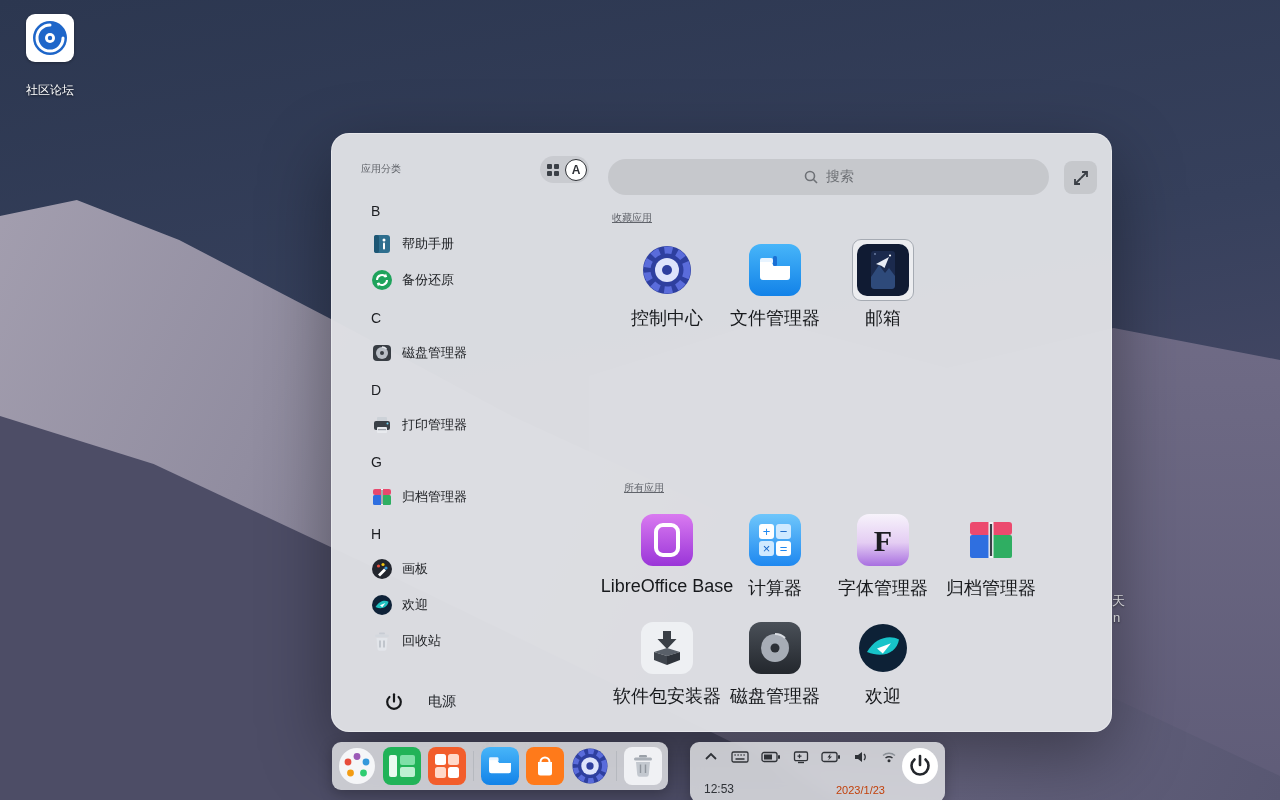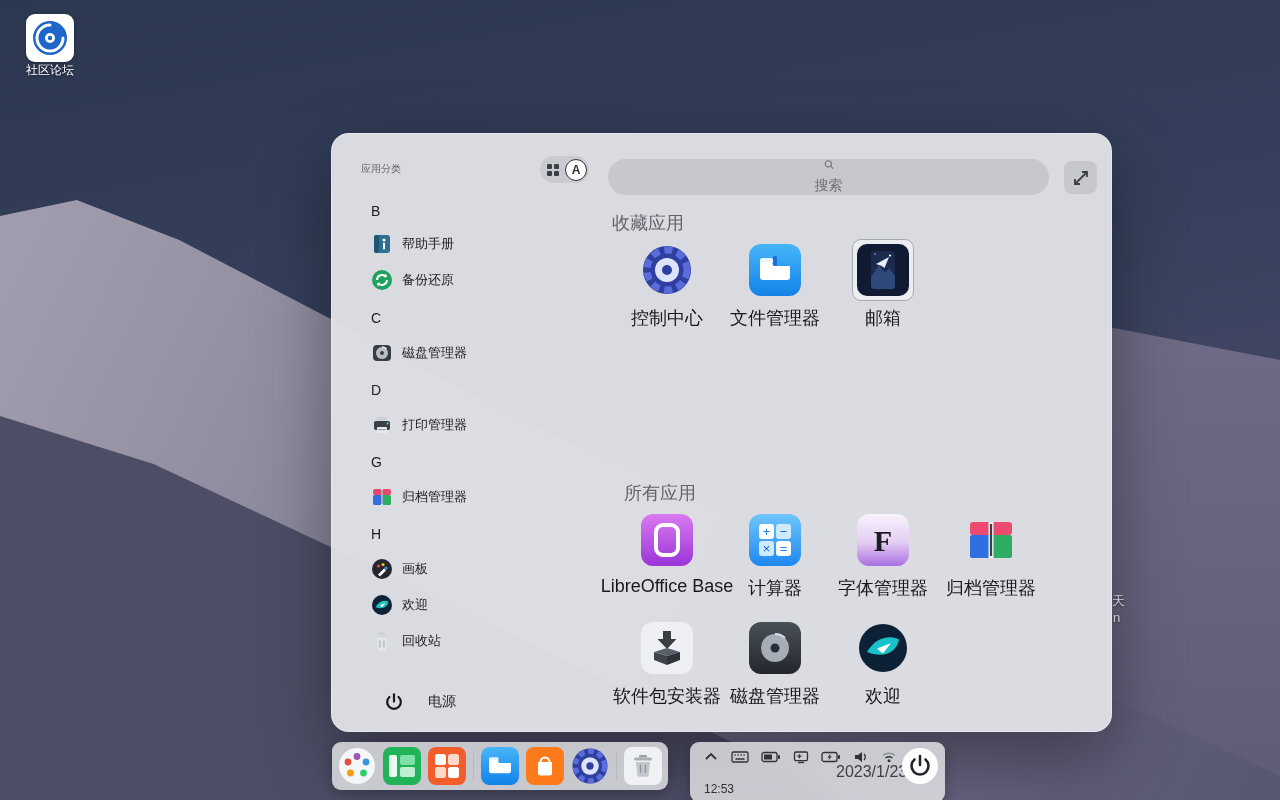--- a/index.html
+++ b/index.html
@@ -20,49 +20,49 @@
     clip-path:polygon(0 27%,6% 25%,14% 30%,26% 40%,40% 52%,55% 63%,72% 76%,88% 88%,100% 97%,100% 100%,0 100%);}
   .ridge-fore{position:absolute;inset:0;z-index:3;background:#4d4d66;
     clip-path:polygon(0 52%,12% 58%,28% 70%,46% 84%,60% 95%,66% 100%,0 100%);}
 
   .wall-frag{position:absolute;z-index:4;color:#f2f3f6;font-size:13px;text-shadow:0 1px 2px rgba(0,0,0,.5);}
 
   
   .shortcut{position:absolute;left:22px;top:14px;width:56px;z-index:5;text-align:center;cursor:default;}
   .shortcut .plate{width:48px;height:48px;margin:0 auto;background:#fff;border-radius:9px;
     display:flex;align-items:center;justify-content:center;box-shadow:0 1px 3px rgba(0,0,0,.3);}
-  .shortcut .lbl{margin-top:0;font-size:12px;color:#fff;text-shadow:0 1px 3px rgba(0,0,0,.65);}
+  .shortcut .lbl{margin-top:20px;font-size:12px;color:#fff;text-shadow:0 1px 3px rgba(0,0,0,.65);}
 
   
   .launcher{position:absolute;left:331px;top:133px;width:779px;height:597px;z-index:10;
     background:rgba(223,224,228,.97);border-radius:18px;
     box-shadow:0 24px 70px rgba(0,0,0,.38);border:1px solid rgba(255,255,255,.35);}
 
   .sidebar-title{position:absolute;left:29px;top:28px;font-size:10px;color:#5f6268;}
 
   .view-toggle{position:absolute;left:208px;top:22px;width:49px;height:27px;border-radius:14px;
     background:#c9cbd0;display:flex;align-items:center;padding:0 2px;gap:1px;box-sizing:border-box;}
   .tg-btn{width:22px;height:22px;border-radius:50%;display:flex;align-items:center;justify-content:center;}
   .tg-alpha{background:#fff;border:1.6px solid #2f3237;font-size:12px;font-weight:bold;color:#2f3237;box-sizing:border-box;}
 
   .search-bar{position:absolute;left:276px;top:25px;width:441px;height:36px;border-radius:18px;
     background:#c6c8cc;display:flex;align-items:center;justify-content:center;gap:7px;
-    color:#6e7176;font-size:14px;flex-direction:column;}
+    color:#6e7176;font-size:14px;}
 
   .expand-btn{position:absolute;left:732px;top:27px;width:33px;height:33px;border-radius:8px;
     background:#c6c8cc;display:flex;align-items:center;justify-content:center;}
 
   .side-letter{position:absolute;left:39px;font-size:14px;color:#1c1e22;}
   .side-item{position:absolute;left:39px;display:flex;align-items:center;gap:9px;height:24px;cursor:default;}
   .side-item .lbl{font-size:13px;color:#1c1e22;white-space:nowrap;}
 
   .footer-btn{position:absolute;display:flex;align-items:center;gap:24px;height:24px;cursor:default;}
   .footer-btn .lbl{font-size:14px;color:#23262b;}
 
-  .sec-title{position:absolute;font-size:18px;color:#61646b;}
+  .sec-title{position:absolute;font-size:10px;color:#61646b;text-decoration:underline;}
 
   .app-cell{position:absolute;width:108px;display:flex;flex-direction:column;align-items:center;gap:10px;cursor:default;}
   .app-cell .lbl{font-size:18px;color:#17191c;white-space:nowrap;}
   .sel-box{padding:4px;margin:-5px;border:1px solid #a6abb3;border-radius:9px;background:rgba(252,252,253,.55);}
 
   .i16{width:16px;height:16px;display:block;}
   .i18{width:18px;height:18px;display:block;}
   .i20{width:20px;height:20px;display:block;}
   .i22{width:22px;height:22px;display:block;}
   .i38{width:38px;height:38px;display:block;}
@@ -72,21 +72,21 @@
   .dock{position:absolute;left:332px;top:742px;width:336px;height:48px;z-index:10;border-radius:9px;
     background:rgba(229,230,233,.82);backdrop-filter:blur(8px);
     display:flex;align-items:center;justify-content:space-between;padding:0 6px;box-sizing:border-box;
     box-shadow:0 4px 14px rgba(0,0,0,.25);}
   .dock-divider{width:1px;height:30px;background:#b6b9bf;}
 
   .tray{position:absolute;left:690px;top:742px;width:255px;height:60px;z-index:10;border-radius:9px;
     background:rgba(229,230,233,.82);backdrop-filter:blur(8px);box-shadow:0 4px 14px rgba(0,0,0,.25);}
   .tray-icons{position:absolute;left:13px;top:7px;display:flex;align-items:center;gap:12px;}
   .tray-time{position:absolute;left:14px;bottom:6px;font-size:12px;color:#2f3237;}
-  .tray-date{position:absolute;left:146px;bottom:21px;font-size:16px;color:#404040;}
+  .tray-date{position:absolute;left:146px;bottom:6px;font-size:11px;color:#c2410c;}
   .tray-power{position:absolute;right:6px;top:5px;width:38px;height:38px;}
 </style>
 </head>
 <body>
 
 <div class="wallpaper">
   <div class="ridge-far"></div>
   <div class="ridge-main"></div>
   <div class="ridge-fore"></div>
 </div>

